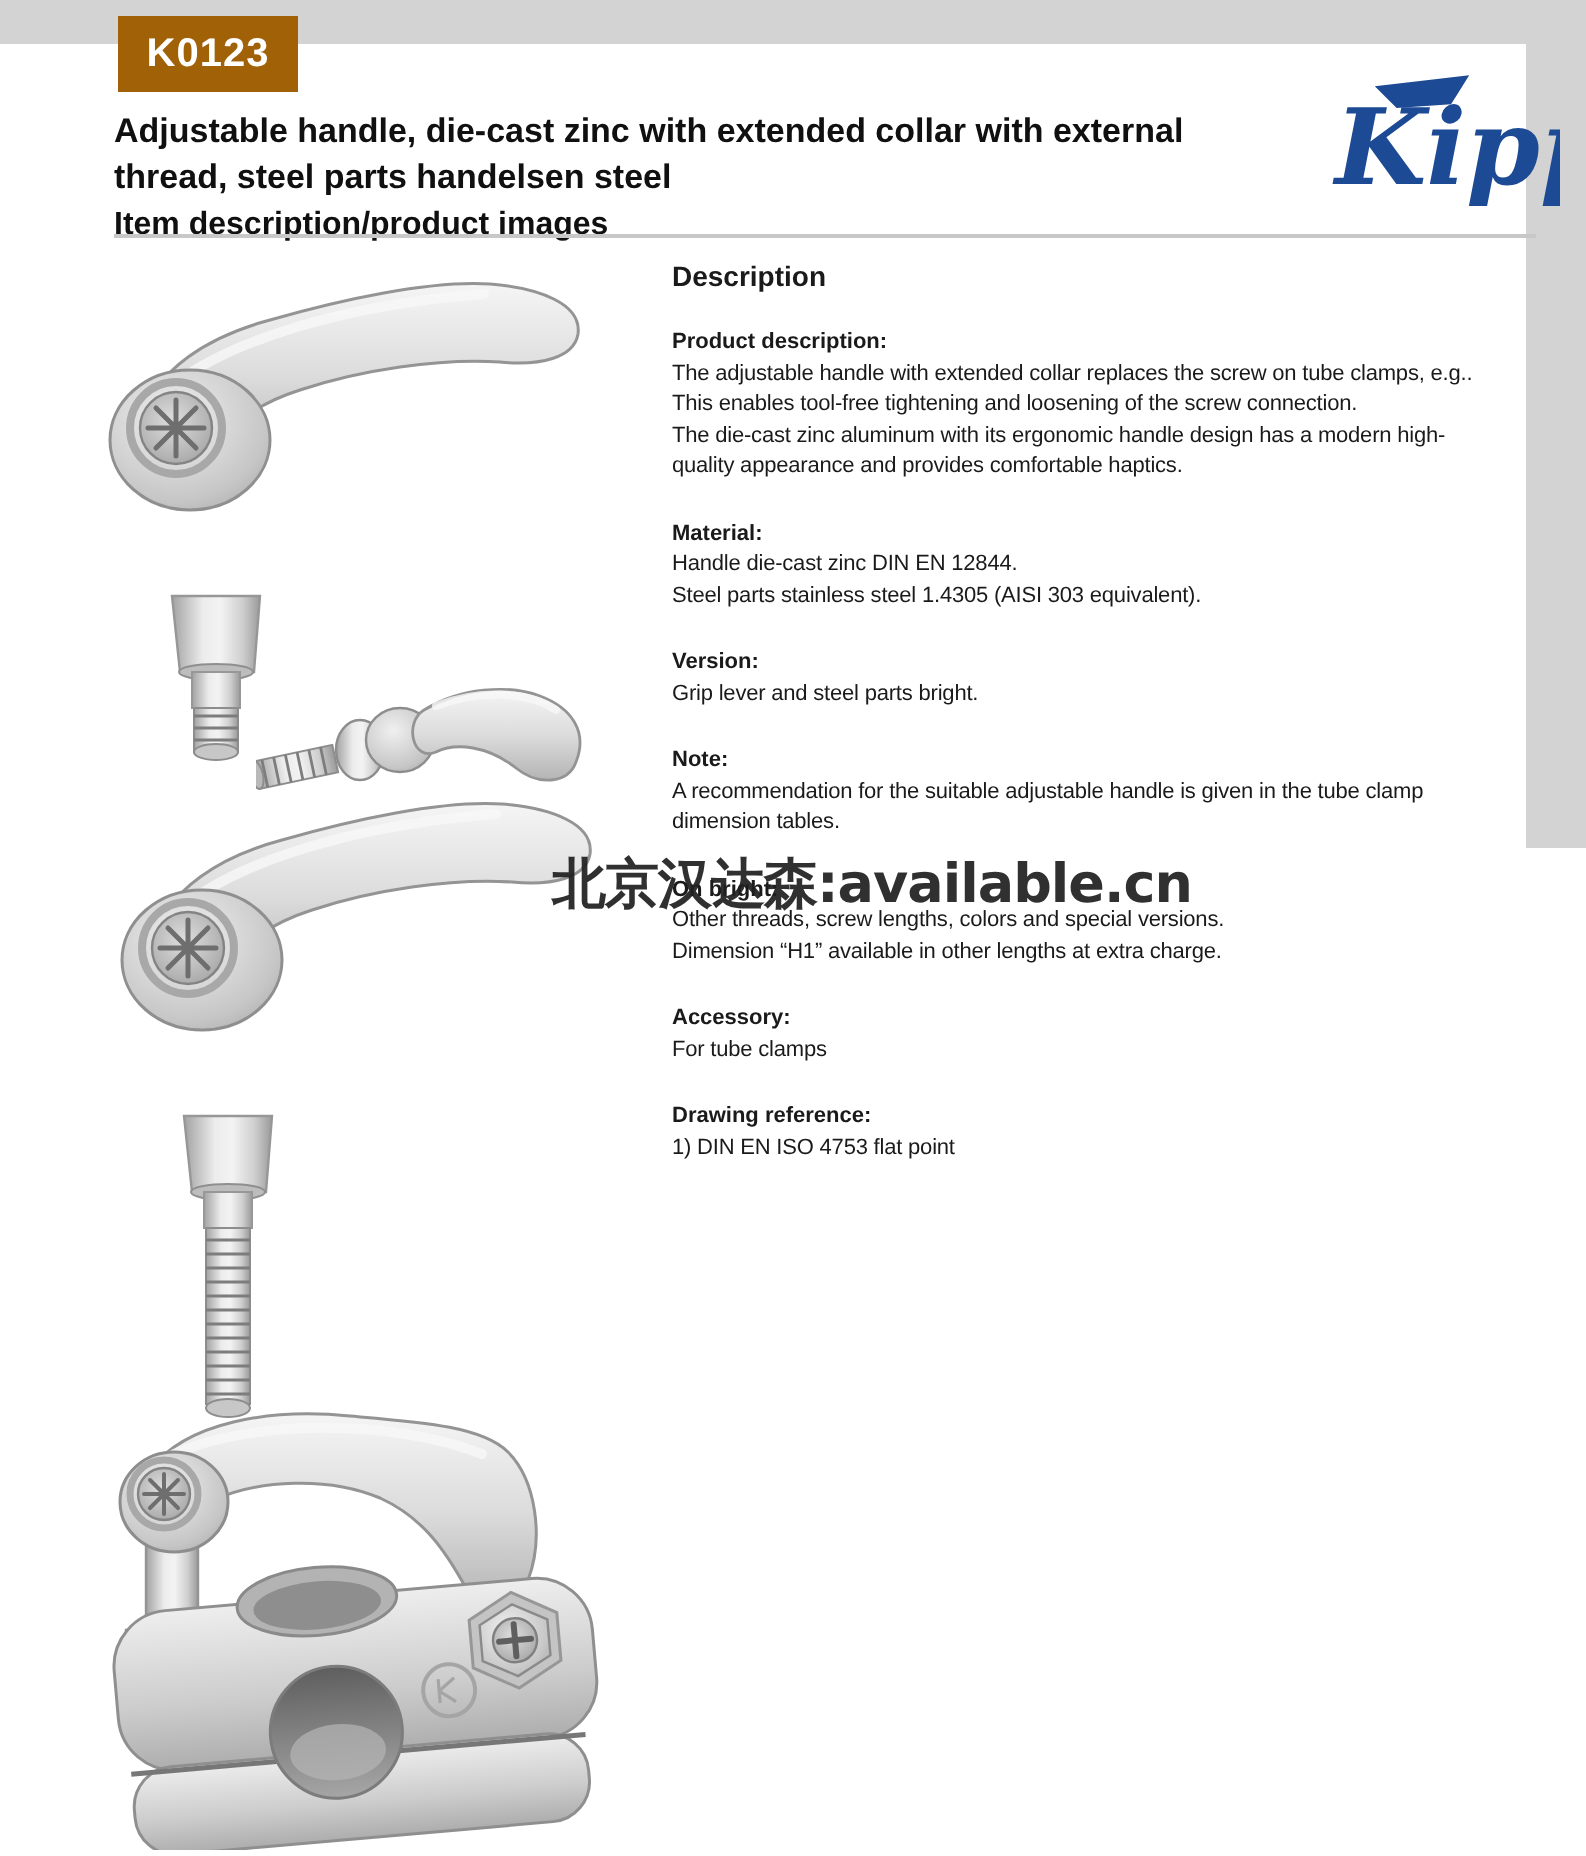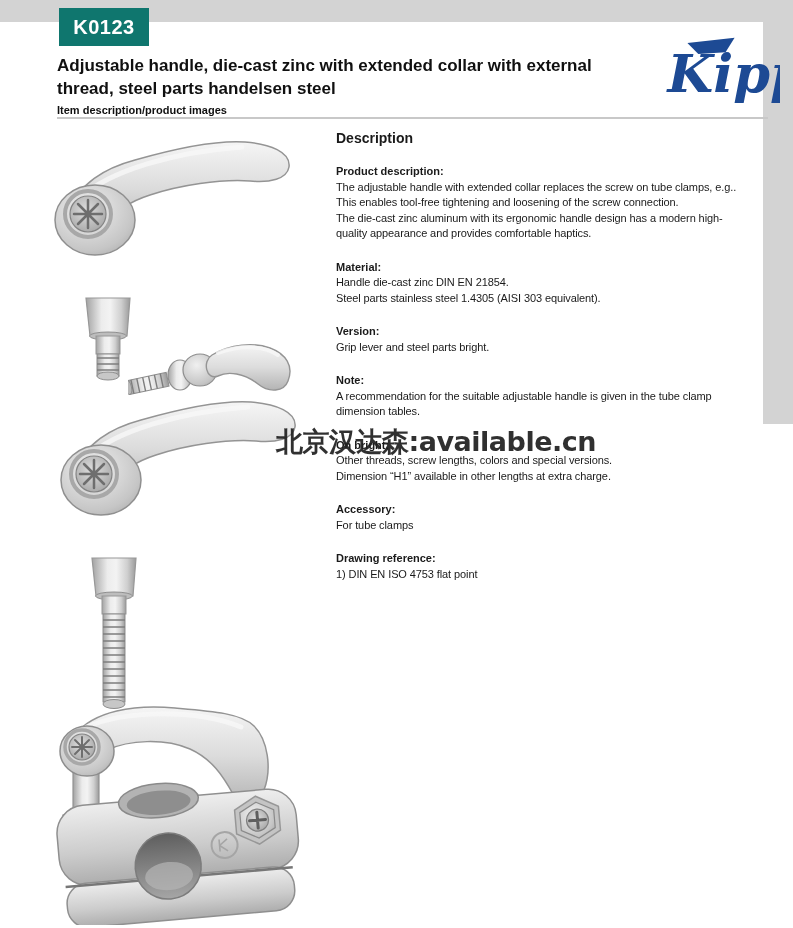--- a/index.html
+++ b/index.html
@@ -5,26 +5,26 @@
   * { margin:0; padding:0; box-sizing:border-box; }
   body { background:#ffffff; font-family:"Liberation Sans", sans-serif; }
   .page {
     position:relative; width:793px; height:928px; background:#ffffff;
     overflow:hidden; color:#1a1a1a;
   }
   .band-top { position:absolute; left:0; top:0; width:793px; height:22px; background:#d3d3d3; }
   .band-right { position:absolute; left:763px; top:0; width:30px; height:424px; background:#d3d3d3; }
   .badge {
     position:absolute; left:59px; top:8px; width:90px; height:38px;
-    background:#0f766e; color:#ffffff; font-weight:bold; font-size:20px;
+    background:#a16207; color:#ffffff; font-weight:bold; font-size:20px;
     display:flex; align-items:center; justify-content:center; letter-spacing:0.5px;
   }
   .title-block { position:absolute; left:57px; top:54px; width:620px; }
   .title { font-size:17px; font-weight:bold; line-height:23px; color:#101010; }
-  .subtitle { font-size:11px; font-weight:bold; margin-top:4px; color:#101010; }
+  .subtitle { font-size:16px; font-weight:bold; margin-top:4px; color:#101010; }
   .divider { position:absolute; left:57px; top:117px; width:711px; height:2px; background:#c8c8c8; }
   .logo { position:absolute; left:662px; top:34px; width:118px; height:74px; }
 
   .desc-col { position:absolute; left:336px; top:130px; width:436px; }
   .desc-heading { font-size:14px; font-weight:bold; margin-bottom:18px; }
   .section { margin-bottom:0; }
   .sec-label { font-size:11px; font-weight:bold; line-height:15.5px; margin-top:18px; white-space:nowrap; }
   .sec-line { font-size:11px; line-height:15.5px; letter-spacing:-0.1px; white-space:nowrap; }
   .section:first-of-type .sec-label { margin-top:0; }
 
@@ -188,21 +188,21 @@
     <div class="section">
       <div class="sec-label">Product description:</div>
       <div class="sec-line">The adjustable handle with extended collar replaces the screw on tube clamps, e.g..</div>
       <div class="sec-line">This enables tool-free tightening and loosening of the screw connection.</div>
       <div class="sec-line">The die-cast zinc aluminum with its ergonomic handle design has a modern high-</div>
       <div class="sec-line">quality appearance and provides comfortable haptics.</div>
     </div>
 
     <div class="section">
       <div class="sec-label">Material:</div>
-      <div class="sec-line">Handle die-cast zinc DIN EN 21854.</div>
+      <div class="sec-line">Handle die-cast zinc DIN EN 12844.</div>
       <div class="sec-line">Steel parts stainless steel 1.4305 (AISI 303 equivalent).</div>
     </div>
 
     <div class="section">
       <div class="sec-label">Version:</div>
       <div class="sec-line">Grip lever and steel parts bright.</div>
     </div>
 
     <div class="section">
       <div class="sec-label">Note:</div>

